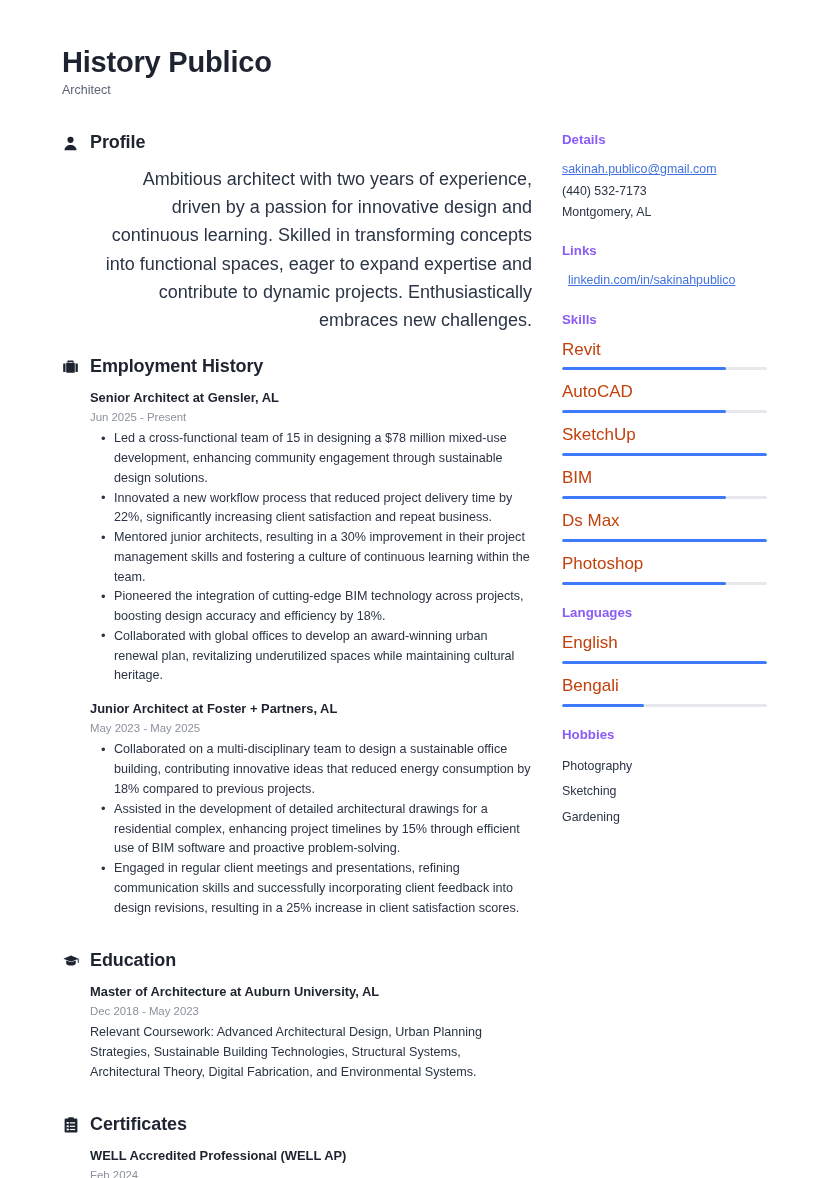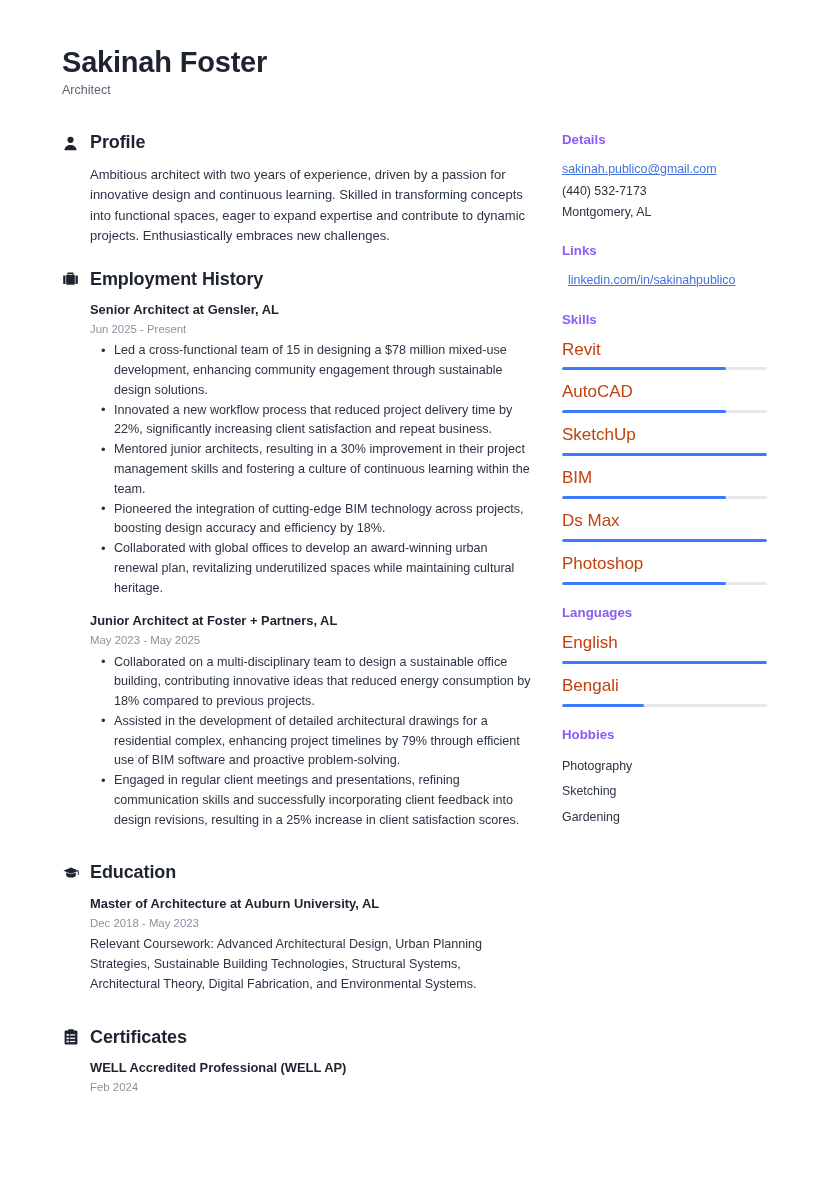--- a/index.html
+++ b/index.html
@@ -76,24 +76,25 @@
   .section-title {
     font-size: 18px;
     font-weight: bold;
     color: #1e2330;
     letter-spacing: -0.1px;
     line-height: 1.2;
   }
   .section-body { padding-left: 28px; }
 
   .para {
-    font-size: 13px;
+    font-size: 18px;
     line-height: 1.57;
     color: #2b3445;
     margin: 0;
+    text-align: right;
   }
 
   .entry { margin-bottom: 14px; }
   .entry:last-child { margin-bottom: 0; }
   .entry-title {
     font-size: 12.9px;
     font-weight: bold;
     color: #1e2330;
     line-height: 1.45;
     margin-bottom: 1px;
@@ -187,21 +188,21 @@
     line-height: 2.05;
     color: #2b3445;
   }
 </style>
 </head>
 <body>
 
 <div class="page">
 
   <div class="header">
-    <div class="full-name">Sakinah Foster</div>
+    <div class="full-name">History Publico</div>
     <div class="job-title">Architect</div>
   </div>
 
   <div class="columns">
 
     <div class="col-main">
 
       <div class="section sec-profile">
         <div class="section-head">
           <span class="section-icon">
@@ -241,21 +242,21 @@
               <li>Pioneered the integration of cutting-edge BIM technology across projects, boosting design accuracy and efficiency by 18%.</li>
               <li>Collaborated with global offices to develop an award-winning urban renewal plan, revitalizing underutilized spaces while maintaining cultural heritage.</li>
             </ul>
           </div>
 
           <div class="entry">
             <div class="entry-title">Junior Architect at Foster + Partners, AL</div>
             <div class="entry-date">May 2023 - May 2025</div>
             <ul class="bullets">
               <li>Collaborated on a multi-disciplinary team to design a sustainable office building, contributing innovative ideas that reduced energy consumption by 18% compared to previous projects.</li>
-              <li>Assisted in the development of detailed architectural drawings for a residential complex, enhancing project timelines by 79% through efficient use of BIM software and proactive problem-solving.</li>
+              <li>Assisted in the development of detailed architectural drawings for a residential complex, enhancing project timelines by 15% through efficient use of BIM software and proactive problem-solving.</li>
               <li>Engaged in regular client meetings and presentations, refining communication skills and successfully incorporating client feedback into design revisions, resulting in a 25% increase in client satisfaction scores.</li>
             </ul>
           </div>
 
         </div>
       </div>
 
       <div class="section sec-education">
         <div class="section-head">
           <span class="section-icon">

